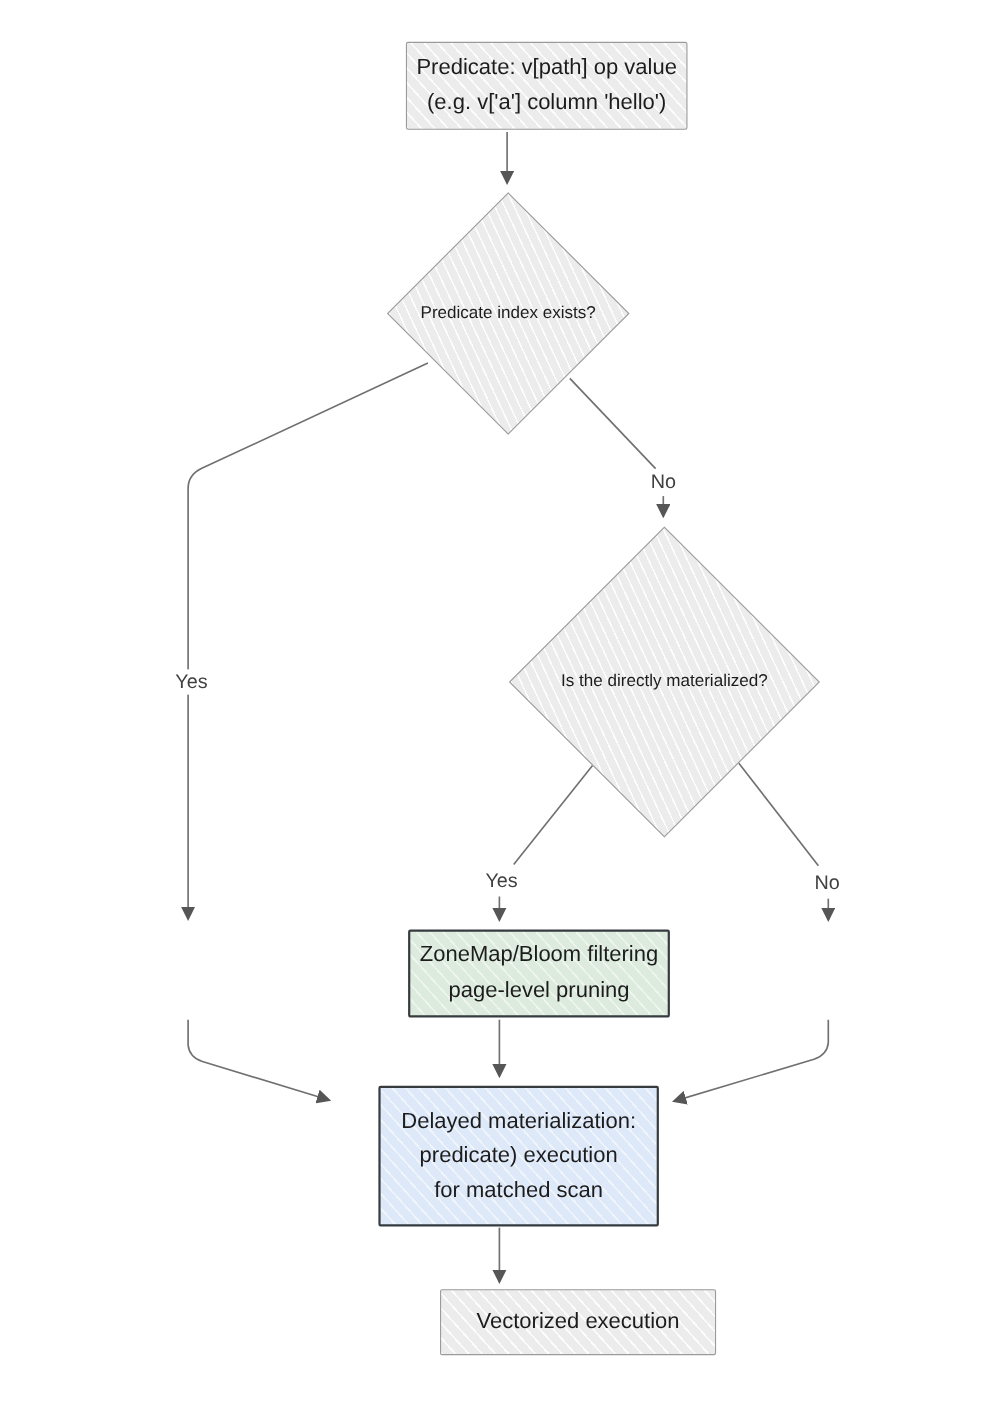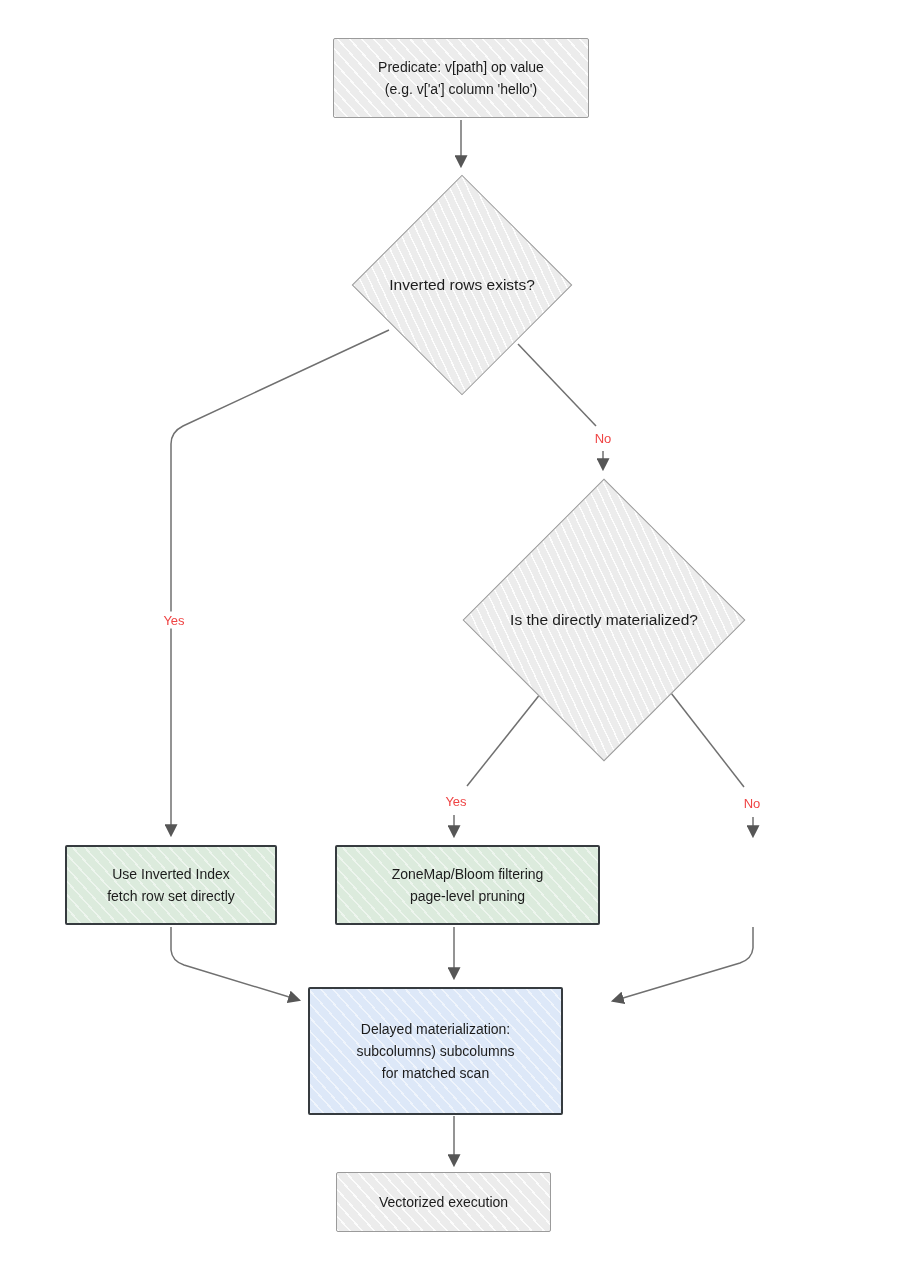--- a/index.html
+++ b/index.html
@@ -5,21 +5,21 @@
   html,body { margin:0; padding:0; background:#ffffff; }
   .canvas {
     position:relative; width:911px; height:1280px; background:#ffffff;
     font-family:"Liberation Sans", sans-serif; color:#1c1c1c; overflow:hidden;
   }
   .edges { position:absolute; left:0; top:0; width:911px; height:1280px; }
 
   .node {
     position:absolute; box-sizing:border-box;
     display:flex; flex-direction:column; align-items:center; justify-content:center;
-    text-align:center; font-size:14px; line-height:1.58; border-radius:2px;
+    text-align:center; font-size:20px; line-height:1.58; border-radius:2px;margin-left:36px;
   }
   .gray {
     background-color:#ececec;
     border:1.7px solid #9b9b9b;
     background-image:repeating-linear-gradient(48deg, rgba(255,255,255,.85) 0 1.6px, rgba(255,255,255,0) 1.6px 9px);
   }
   .green {
     background-color:#dcebdd;
     border:2px solid #363b3f;
     background-image:repeating-linear-gradient(48deg, rgba(255,255,255,.5) 0 1.6px, rgba(255,255,255,0) 1.6px 9px);
@@ -41,21 +41,21 @@
     background-color:#ececec; border:1.8px solid #9b9b9b;
     background-image:repeating-linear-gradient(20deg, rgba(255,255,255,.9) 0 1.4px, rgba(255,255,255,0) 1.4px 8px);
   }
   .diamond-label {
     position:absolute; inset:0; display:flex; align-items:center; justify-content:center;
     text-align:center; font-size:15.5px;
   }
 
   .edge-label {
     position:absolute; transform:translate(-50%,-50%);
-    background:#ffffff; padding:1px 5px; font-size:13px; color:#ef4444;
+    background:#ffffff; padding:1px 5px; font-size:18px; color:#404040;
   }
 </style>
 </head>
 <body>
 
 <div class="canvas">
 
   <svg class="edges" width="911" height="1280" viewBox="0 0 911 1280" xmlns="http://www.w3.org/2000/svg">
     <defs>
       <marker id="ah" viewBox="0 0 12 12" refX="10" refY="6" markerWidth="13" markerHeight="13" markerUnits="userSpaceOnUse" orient="auto">
@@ -78,47 +78,43 @@
     </g>
   </svg>
 
   <div class="node gray" style="left:333px; top:38px; width:256px; height:80px;">
     <div>Predicate: v[path] op value</div>
     <div>(e.g. v['a'] column 'hello')</div>
   </div>
 
   <div class="diamond-wrap" style="left:352px; top:175px; width:220px; height:220px;">
     <div class="diamond-shape" style="left:32px; top:32px; width:156px; height:156px;"></div>
-    <div class="diamond-label">Inverted rows exists?</div>
+    <div class="diamond-label">Predicate index exists?</div>
   </div>
 
   <div class="diamond-wrap" style="left:463px; top:479px; width:282px; height:282px;">
     <div class="diamond-shape" style="left:41px; top:41px; width:200px; height:200px;"></div>
     <div class="diamond-label">Is the directly materialized?</div>
   </div>
 
   <div class="edge-label" style="left:174px; top:620px;">Yes</div>
   <div class="edge-label" style="left:603px; top:438px;">No</div>
   <div class="edge-label" style="left:456px; top:801px;">Yes</div>
   <div class="edge-label" style="left:752px; top:803px;">No</div>
 
-  <div class="node green" style="left:65px; top:845px; width:212px; height:80px;">
-    <div>Use Inverted Index</div>
-    <div>fetch row set directly</div>
-  </div>
 
-  <div class="node green" style="left:335px; top:845px; width:265px; height:80px;">
+  <div class="node green" style="left:335px; top:845px; width:238px; height:80px;">
     <div>ZoneMap/Bloom filtering</div>
     <div>page-level pruning</div>
   </div>
 
 
   <div class="node blue" style="left:308px; top:987px; width:255px; height:128px;">
     <div>Delayed materialization:</div>
-    <div>subcolumns) subcolumns</div>
+    <div>predicate) execution</div>
     <div>for matched scan</div>
   </div>
 
-  <div class="node gray" style="left:336px; top:1172px; width:215px; height:60px;">
+  <div class="node gray" style="left:364px; top:1172px; width:251px; height:60px;">
     <div>Vectorized execution</div>
   </div>
 
 </div>
 
 </body></html>

